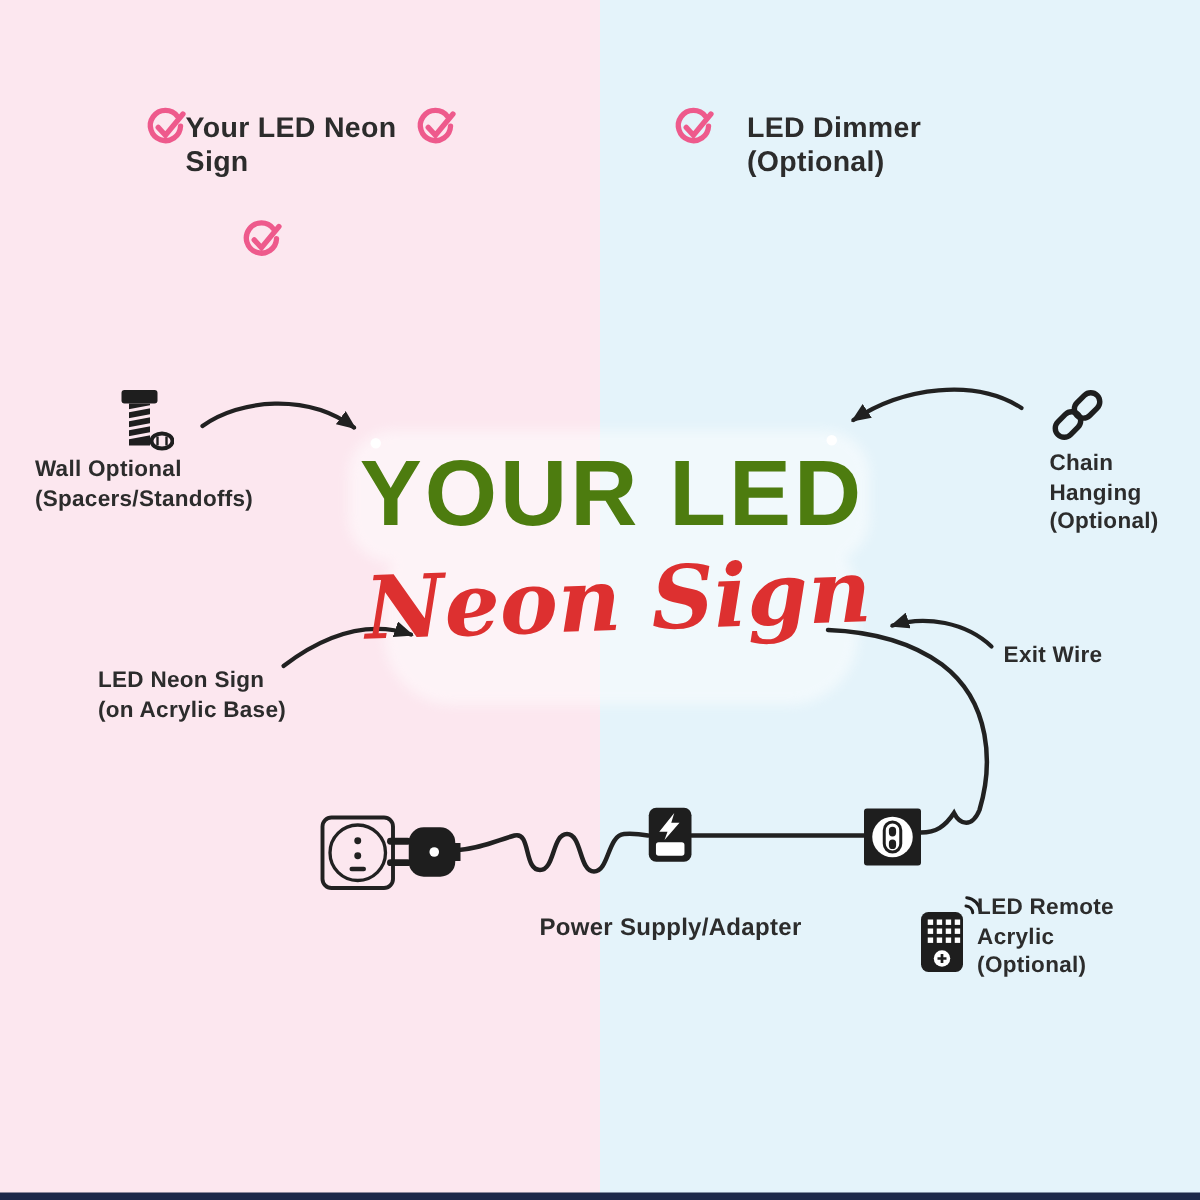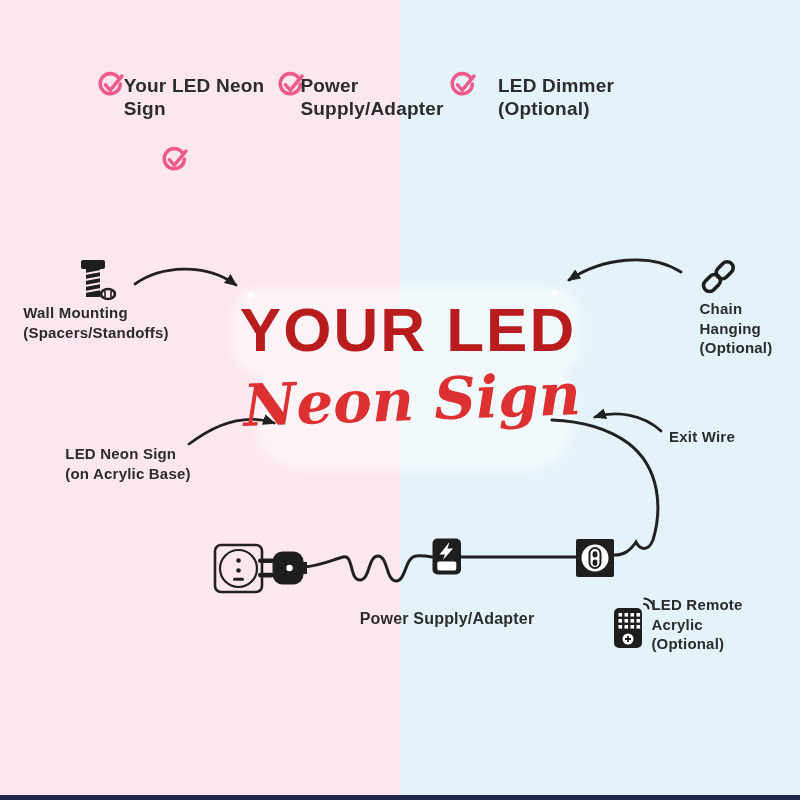--- a/index.html
+++ b/index.html
@@ -12,21 +12,21 @@
     white-space:pre-line;font-weight:700;letter-spacing:.2px;}
   .check-label{font-size:19px;line-height:1.22;}
   .callout-label{font-size:15px;line-height:1.3;}
   .icon{position:absolute;}
   .acrylic{position:absolute;left:0;top:0;width:800px;height:800px;opacity:.5;filter:blur(4px);pointer-events:none;}
   .blob{position:absolute;background:#ffffff;}
   .blob-top{left:232px;top:287px;width:348px;height:88px;border-radius:30px;}
   .blob-bottom{left:256px;top:352px;width:316px;height:118px;border-radius:46px;}
   .hole{position:absolute;width:7px;height:7px;border-radius:50%;background:#fff;opacity:.95;}
   .sign-line1{position:absolute;left:408px;top:294px;transform:translateX(-50%);
-    font-size:62px;font-weight:bold;letter-spacing:2px;color:#b91c1c;white-space:nowrap;z-index:5;}
+    font-size:62px;font-weight:bold;letter-spacing:2px;color:#4d7c0f;white-space:nowrap;z-index:5;}
   .sign-line2{position:absolute;left:412px;top:366px;transform:translateX(-50%) rotate(-2deg);
     font-family:"DejaVu Serif",serif;font-style:italic;font-size:58px;font-weight:bold;
     color:#dd3030;white-space:nowrap;z-index:5;}
   svg{display:block;}
   .overlay{position:absolute;left:0;top:0;z-index:3;}
   .z4{z-index:4;}
 </style>
 </head>
 <body>
 
@@ -115,22 +115,20 @@
   </svg>
   <svg class="icon" style="left:161px;top:145px;" width="29" height="29" viewBox="0 0 36 36">
     <g fill="none" stroke="#ee5a8c" stroke-width="4.4" stroke-linecap="round">
       <path d="M 26.5 9.5 A 12.5 12.5 0 1 0 29 17.5"></path>
       <path d="M 10.5 18.5 L 16.5 25 L 31 7.5"></path>
     </g>
   </svg>
 
   <div class="label check-label" style="left:194px;top:74px;">Your LED Neon
 Sign</div>
-  <div class="label check-label" style="left:372px;top:74px;">Power
-Supply/Adapter</div>
   <div class="label check-label" style="left:556px;top:74px;">LED Dimmer
 (Optional)</div>
 
   <svg class="icon" style="left:76px;top:258px;" width="40" height="46" viewBox="0 0 40 46">
     <rect x="5" y="2" width="24" height="9" rx="2" fill="#1e1e1e"></rect>
     <rect x="10" y="11" width="14" height="28" fill="#1e1e1e"></rect>
     <g stroke="#fce7ef" stroke-width="2">
       <line x1="9" y1="16" x2="25" y2="13"></line>
       <line x1="9" y1="22" x2="25" y2="19"></line>
       <line x1="9" y1="28" x2="25" y2="25"></line>
@@ -165,21 +163,21 @@
         <rect x="24.5" y="29" width="3.6" height="3.6"></rect>
     </g>
     <circle cx="16" cy="43" r="5.5" fill="#ffffff"></circle>
     <path d="M 16 40 v 6 M 13 43 h 6" stroke="#1e1e1e" stroke-width="1.8"></path>
     <g fill="none" stroke="#1e1e1e" stroke-width="2" stroke-linecap="round">
       <path d="M 32 8 a 5 5 0 0 1 4.5 4.5"></path>
       <path d="M 32.5 2.5 a 10 10 0 0 1 9 9"></path>
     </g>
   </svg>
 
-  <div class="label callout-label" style="left:96px;top:303px;">Wall Mounting
+  <div class="label callout-label" style="left:96px;top:303px;">Wall Optional
 (Spacers/Standoffs)</div>
   <div class="label callout-label" style="left:719px;top:299px;margin-left:17px;">Chain Hanging
 (Optional)</div>
   <div class="label callout-label" style="left:128px;top:444px;">LED Neon Sign
 (on Acrylic Base)</div>
   <div class="label callout-label" style="left:702px;top:427px;">Exit Wire</div>
   <div class="label callout-label" style="left:447px;top:609px;font-size:16px;">Power Supply/Adapter</div>
   <div class="label callout-label" style="left:697px;top:595px;">LED Remote
 Acrylic
 (Optional)</div>

